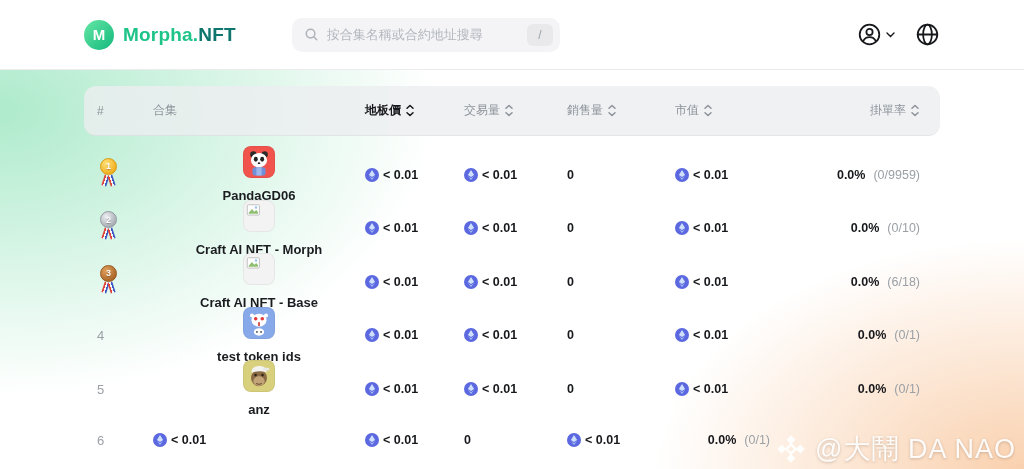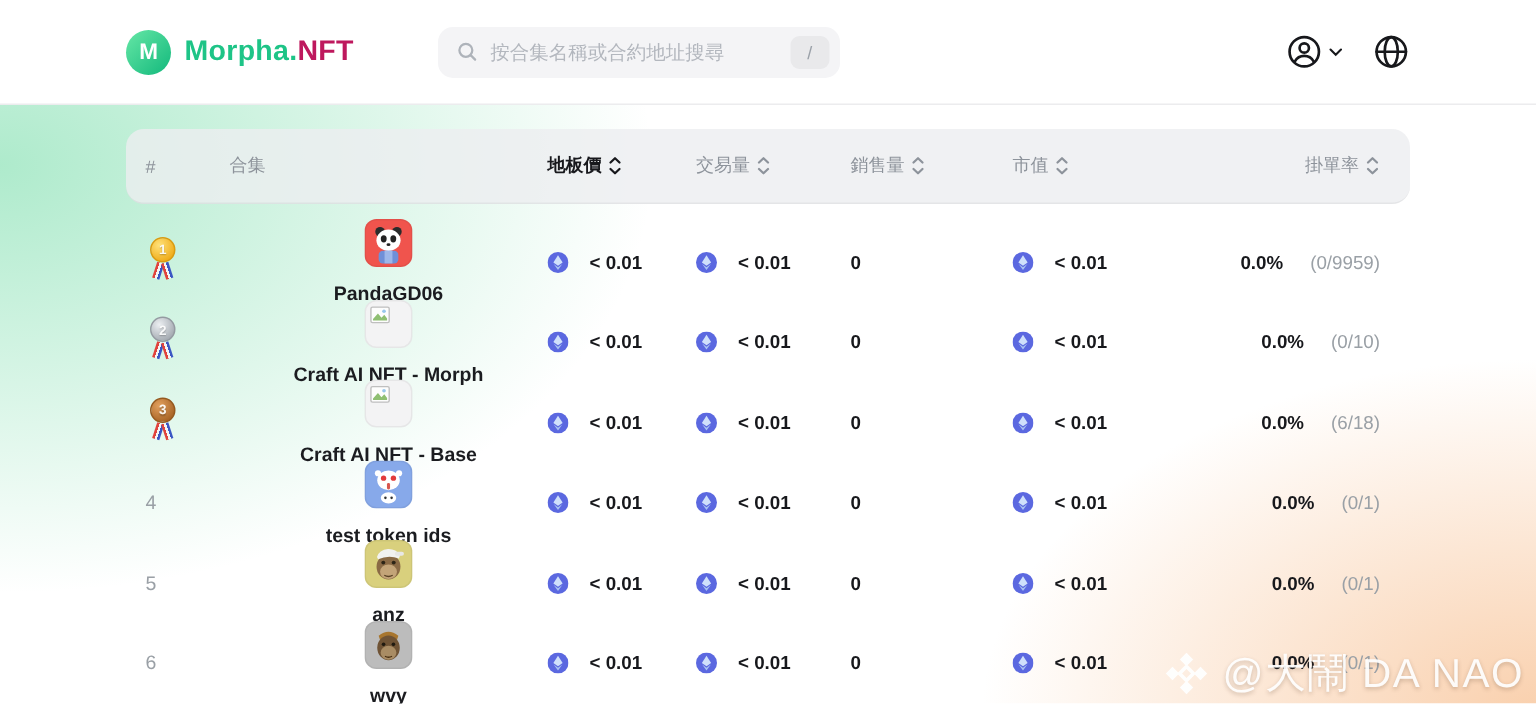--- a/index.html
+++ b/index.html
@@ -5,21 +5,21 @@
   * { margin:0; padding:0; box-sizing:border-box; }
   html,body { width:1024px; height:469px; overflow:hidden; }
   body { font-family:"Liberation Sans","DejaVu Sans",sans-serif; background:#fff; position:relative; }
 
   
   .topbar { height:70px; background:#fff; border-bottom:1px solid #ececee; display:flex; align-items:center; padding:0 84px; position:relative; z-index:3; }
   .logo { display:flex; align-items:center; gap:9px; }
   .logo-badge { width:30px; height:30px; border-radius:50%; background:linear-gradient(135deg,#66e7a6,#12b87c); color:#fff; font-weight:bold; font-size:15px; display:flex; align-items:center; justify-content:center; }
   .brand { font-size:19px; font-weight:bold; letter-spacing:.2px; white-space:nowrap; }
   .brand .green { color:#1ec487;margin-top:24px; }
-  .brand .dark { color:#be185d; }
+  .brand .dark { color:#0f766e; }
   .searchbox { margin-left:56px; width:268px; height:34px; background:#f4f4f6; border-radius:10px; display:flex; align-items:center; padding:0 7px 0 12px; gap:8px; }
   .searchbox input { flex:1; min-width:0; border:none; outline:none; background:transparent; font-size:13px; color:#404040; font-family:inherit; }
   .searchbox input::placeholder { color:#b3b7be; }
   .slash-key { width:26px; height:22px; background:#e9e9eb; border-radius:6px; color:#9aa0a8; font-size:12px; display:flex; align-items:center; justify-content:center; flex:0 0 auto; }
   .top-right { margin-left:auto; display:flex; align-items:center; gap:20px; }
   .account-btn { display:flex; align-items:center; gap:4px; cursor:pointer; }
   .icon-dark { color:#17181c; display:flex; align-items:center; }
 
   
   .content { position:relative; height:399px; background:
@@ -35,21 +35,21 @@
   .th.right { justify-content:flex-end; padding-right:20px; }
   .th .sort-icon { display:flex; }
   .col-rank { padding-left:13px; }
   .tbody { margin-top:10px; }
   .trow { height:53.5px; cursor:pointer; }
   .rank-num { font-size:13px; color:#9aa0a6; }
   .cell-collection { display:flex; align-items:center; gap:10px;flex-direction:column; }
   .thumb { width:32px; height:32px; border-radius:8px; overflow:hidden; flex:0 0 auto; border:1px solid rgba(0,0,0,.05); }
   .thumb svg { display:block; width:100%; height:100%; }
   .c-name { font-size:13px; font-weight:bold; color:#1b1c20; }
-  .val { display:flex; align-items:center; gap:14px; font-size:12.5px; font-weight:bold; color:#17181c; }
+  .val { display:flex; align-items:center; gap:4px; font-size:12.5px; font-weight:bold; color:#17181c; }
   .val.right { justify-content:flex-end; padding-right:20px; }
   .rate-detail { color:#9aa0a6; font-weight:normal; margin-left:4px; }
 
   
   .medal { position:relative; width:24px; height:28px; }
   .medal .rib { position:absolute; top:0; width:5px; height:11px;
     background:linear-gradient(90deg,#e0433c 34%,#f4f4f4 34% 66%,#3b57c4 66%); }
   .medal .rib.l { left:6px; transform:rotate(18deg); }
   .medal .rib.r { left:12px; transform:rotate(-18deg); }
   .medal .disc { position:absolute; bottom:0; left:3px; width:17px; height:17px; border-radius:50%;
@@ -431,33 +431,20 @@
             </span>
             <span>&lt; 0.01</span>
           </div>
           <div class="val right">
             <span>0.0%</span>
             <span class="rate-detail">(0/1)</span>
           </div>
         </div>
         <div class="trow grid">
           <div class="col-rank"><span class="rank-num">6</span></div>
-          <div class="cell-collection">
-            <span class="thumb" style="background:#bcbcbc;">
-              <svg viewBox="0 0 32 32">
-                <path d="M9 9.5 Q16 3.5 23 9.5 L22 12.5 Q16 9.5 10 12.5 Z" fill="#a8762f"></path>
-                <ellipse cx="16" cy="18" rx="8" ry="8.8" fill="#6f5335"></ellipse>
-                <ellipse cx="16" cy="21.5" rx="5.6" ry="5" fill="#a98c64"></ellipse>
-                <circle cx="12.5" cy="15.5" r="1.3" fill="#201a10"></circle>
-                <circle cx="19.5" cy="15.5" r="1.3" fill="#201a10"></circle>
-                <path d="M13.5 24 q2.5 1.4 5 0" stroke="#4a3013" fill="none" stroke-width="1"></path>
-              </svg>
-            </span>
-            <span class="c-name">wvy</span>
-          </div>
           <div class="val">
             <span style="display:flex;">
               <svg width="14" height="14" viewBox="0 0 14 14">
                 <circle cx="7" cy="7" r="7" fill="#5b68e0"></circle>
                 <path d="M7 2.1 L10.1 7 L7 9.1 L3.9 7 Z" fill="#cfe0fb"></path>
                 <path d="M7 10.2 L9.9 8 L7 12 L4.1 8 Z" fill="#a9c3f1"></path>
               </svg>
             </span>
             <span>&lt; 0.01</span>
           </div>

